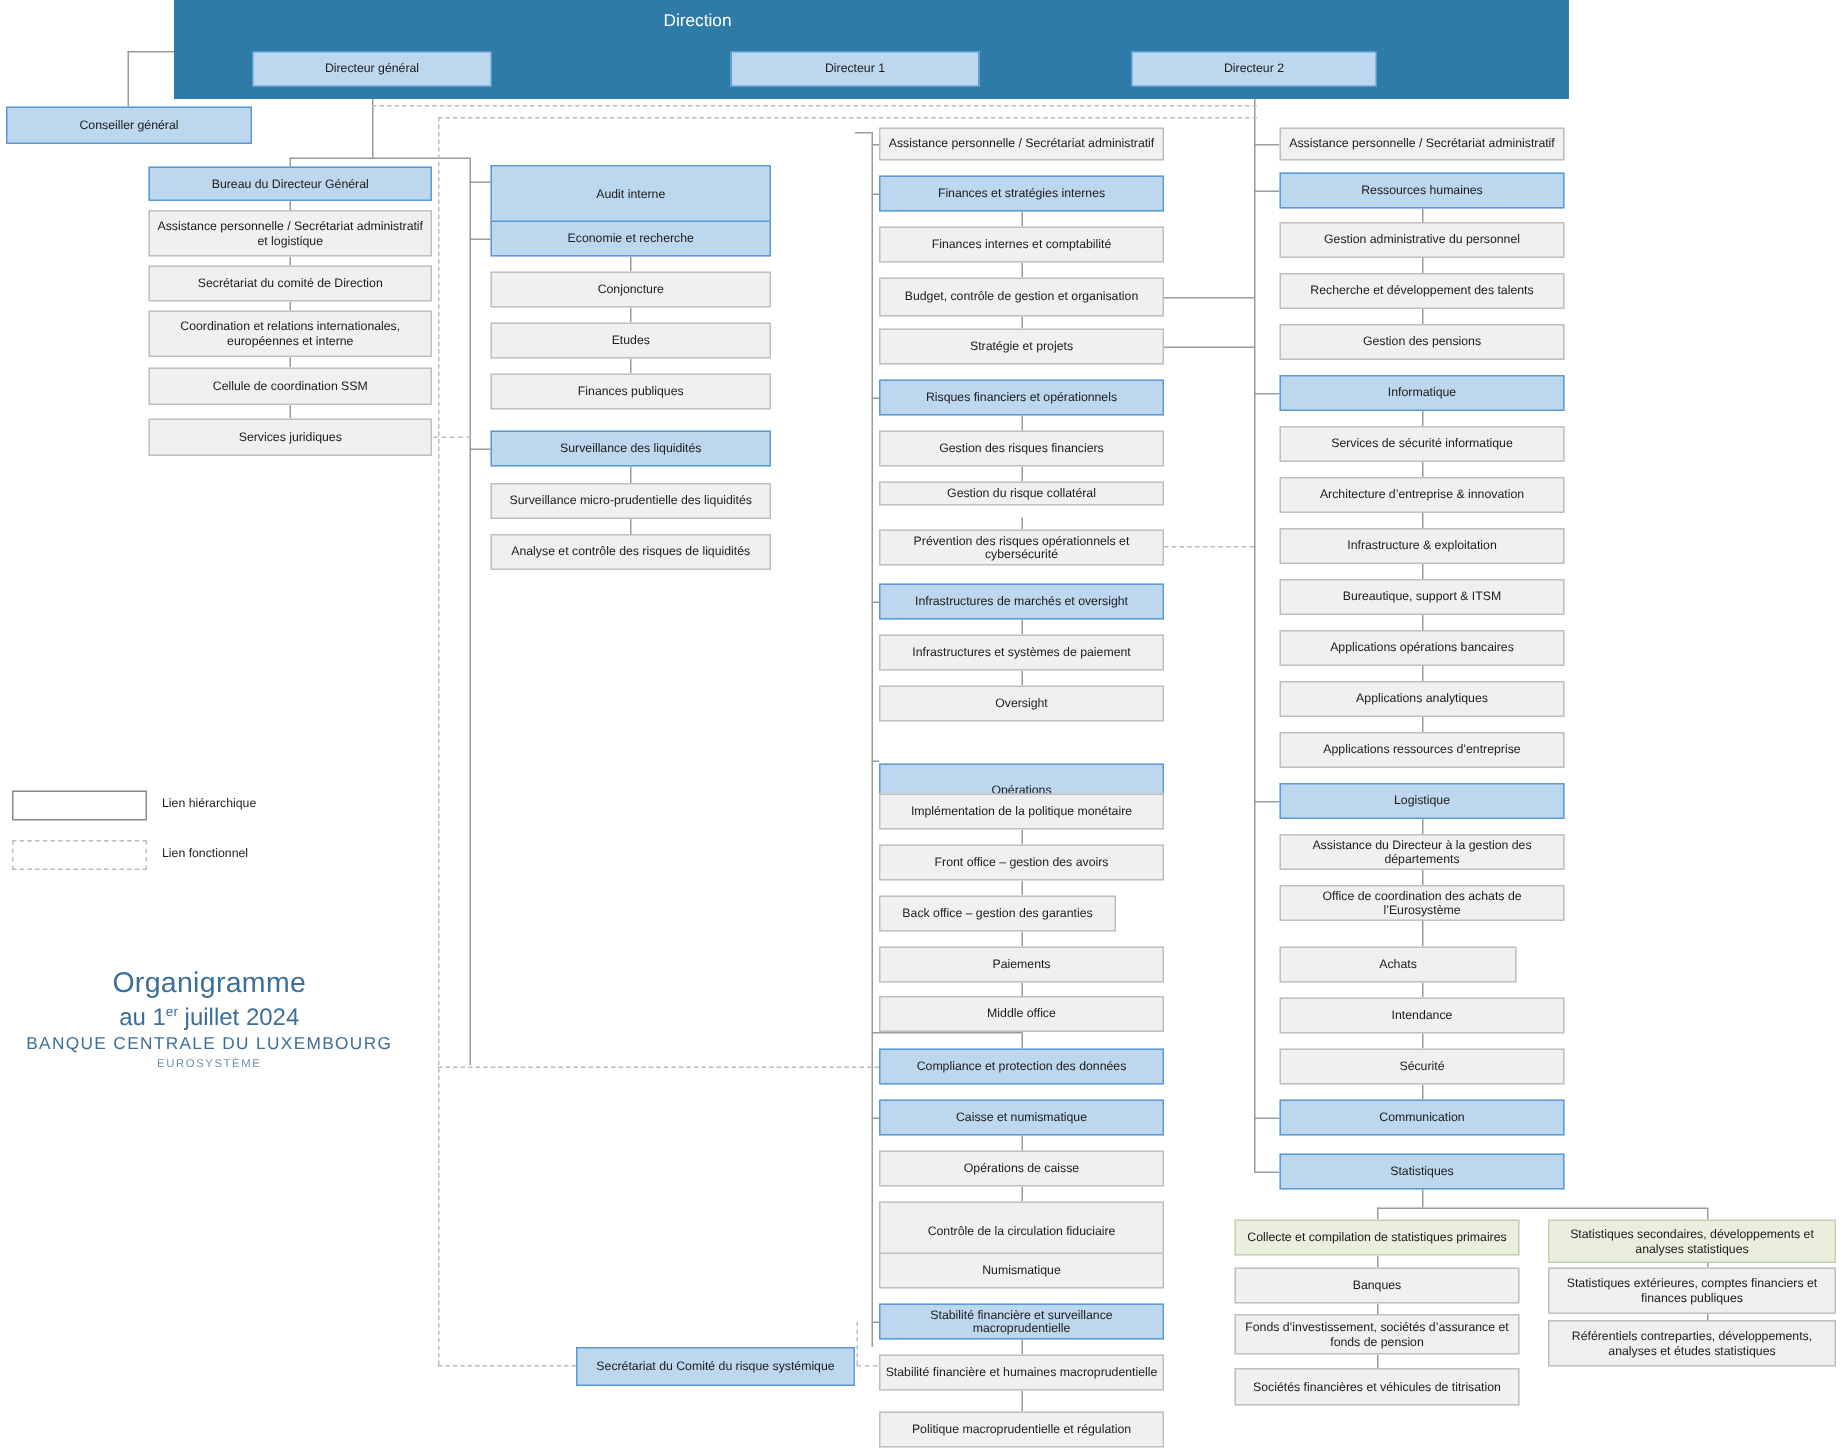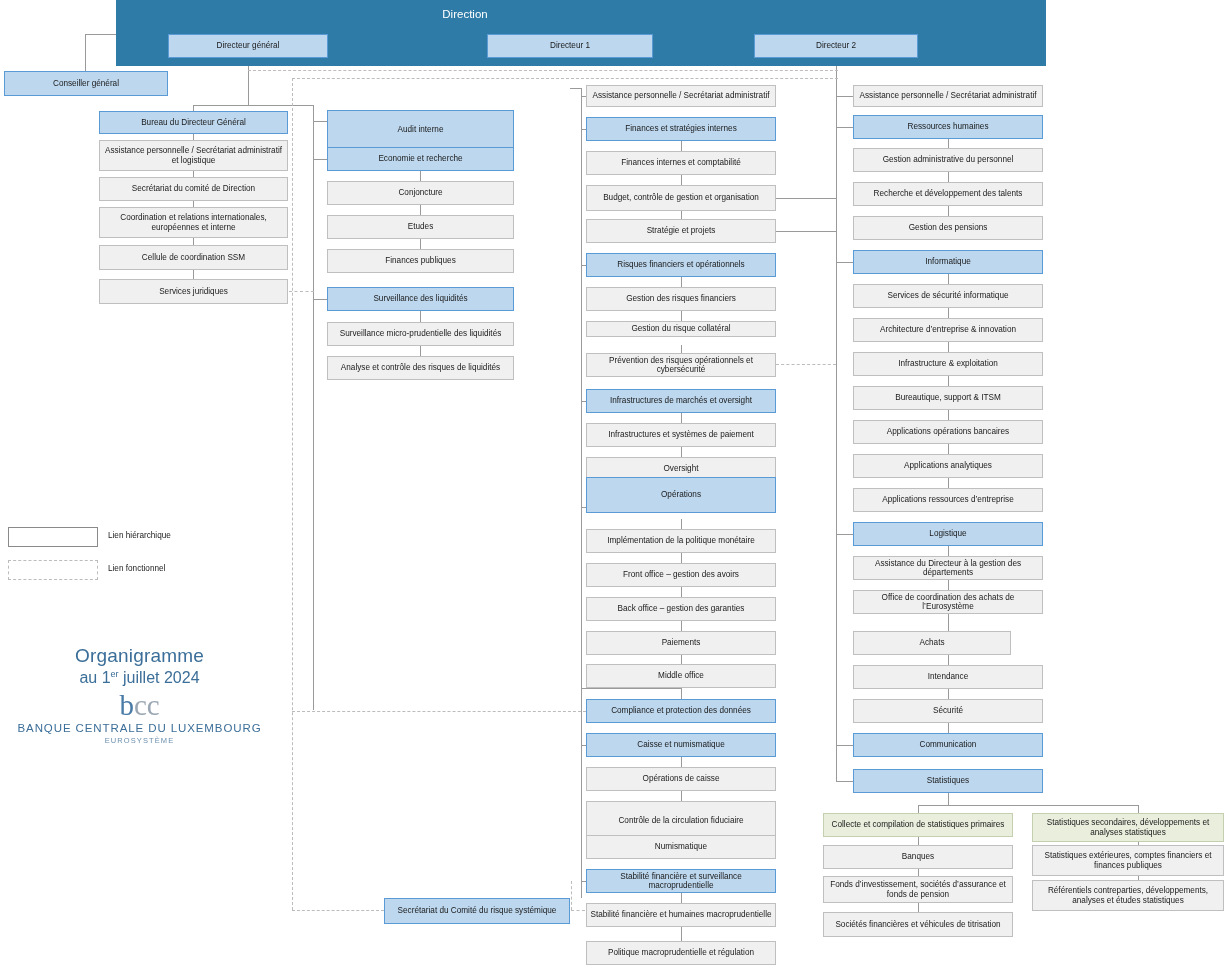--- a/index.html
+++ b/index.html
@@ -130,24 +130,24 @@
   <div class="node grey" style="left:586px;top:151px;width:190px;height:24px;">Finances internes et comptabilité</div>
   <div class="node grey" style="left:586px;top:185px;width:190px;height:26px;">Budget, contrôle de gestion et organisation</div>
   <div class="node grey" style="left:586px;top:219px;width:190px;height:24px;">Stratégie et projets</div>
   <div class="node blue" style="left:586px;top:253px;width:190px;height:24px;">Risques financiers et opérationnels</div>
   <div class="node grey" style="left:586px;top:287px;width:190px;height:24px;">Gestion des risques financiers</div>
   <div class="node grey" style="left:586px;top:321px;width:190px;height:16px;">Gestion du risque collatéral</div>
   <div class="node grey" style="left:586px;top:353px;width:190px;height:24px;">Prévention des risques opérationnels et cybersécurité</div>
   <div class="node blue" style="left:586px;top:389px;width:190px;height:24px;">Infrastructures de marchés et oversight</div>
   <div class="node grey" style="left:586px;top:423px;width:190px;height:24px;">Infrastructures et systèmes de paiement</div>
   <div class="node grey" style="left:586px;top:457px;width:190px;height:24px;">Oversight</div>
-  <div class="node blue" style="left:586px;top:477px;width:190px;height:36px;">Opérations</div>
+  <div class="node blue" style="left:586px;top:509px;width:190px;height:36px;">Opérations</div>
   <div class="node grey" style="left:586px;top:529px;width:190px;height:24px;">Implémentation de la politique monétaire</div>
   <div class="node grey" style="left:586px;top:563px;width:190px;height:24px;">Front office – gestion des avoirs</div>
-  <div class="node grey" style="left:586px;top:597px;width:190px;height:24px;">Back office – gestion des garanties</div>
+  <div class="node grey" style="left:586px;top:597px;width:158px;height:24px;">Back office – gestion des garanties</div>
   <div class="node grey" style="left:586px;top:631px;width:190px;height:24px;">Paiements</div>
   <div class="node grey" style="left:586px;top:664px;width:190px;height:24px;">Middle office</div>
   <div class="node blue" style="left:586px;top:699px;width:190px;height:24px;">Compliance et protection des données</div>
   <div class="node blue" style="left:586px;top:733px;width:190px;height:24px;">Caisse et numismatique</div>
   <div class="node grey" style="left:586px;top:767px;width:190px;height:24px;">Opérations de caisse</div>
   <div class="node grey" style="left:586px;top:801px;width:190px;height:40px;">Contrôle de la circulation fiduciaire</div>
   <div class="node grey" style="left:586px;top:835px;width:190px;height:24px;">Numismatique</div>
   <div class="node blue" style="left:586px;top:869px;width:190px;height:24px;">Stabilité financière et surveillance macroprudentielle</div>
   <div class="node grey" style="left:586px;top:903px;width:190px;height:24px;">Stabilité financière et humaines macroprudentielle</div>
   <div class="node grey" style="left:586px;top:941px;width:190px;height:24px;">Politique macroprudentielle et régulation</div>
@@ -249,18 +249,17 @@
   <div class="node blue" style="left:384px;top:898px;width:186px;height:26px;">Secrétariat du Comité du risque systémique</div>
 
   <div class="legend-box legend-solid" style="left:8px;top:527px;"></div>
   <div class="legend-label" style="left:108px;top:531px;">Lien hiérarchique</div>
   <div class="legend-box legend-dashed" style="left:8px;top:560px;"></div>
   <div class="legend-label" style="left:108px;top:564px;">Lien fonctionnel</div>
 
   <div id="brand">
     <div class="t1">Organigramme</div>
     <div class="t2"><span>au 1</span><sup>er</sup><span> juillet 2024</span></div>
-    <div class="mark">b<span class="g">cc</span></div>
     <div class="t3">BANQUE CENTRALE DU LUXEMBOURG</div>
     <div class="t4">EUROSYSTÈME</div>
   </div>
 
 </div>
 
 </body></html>

